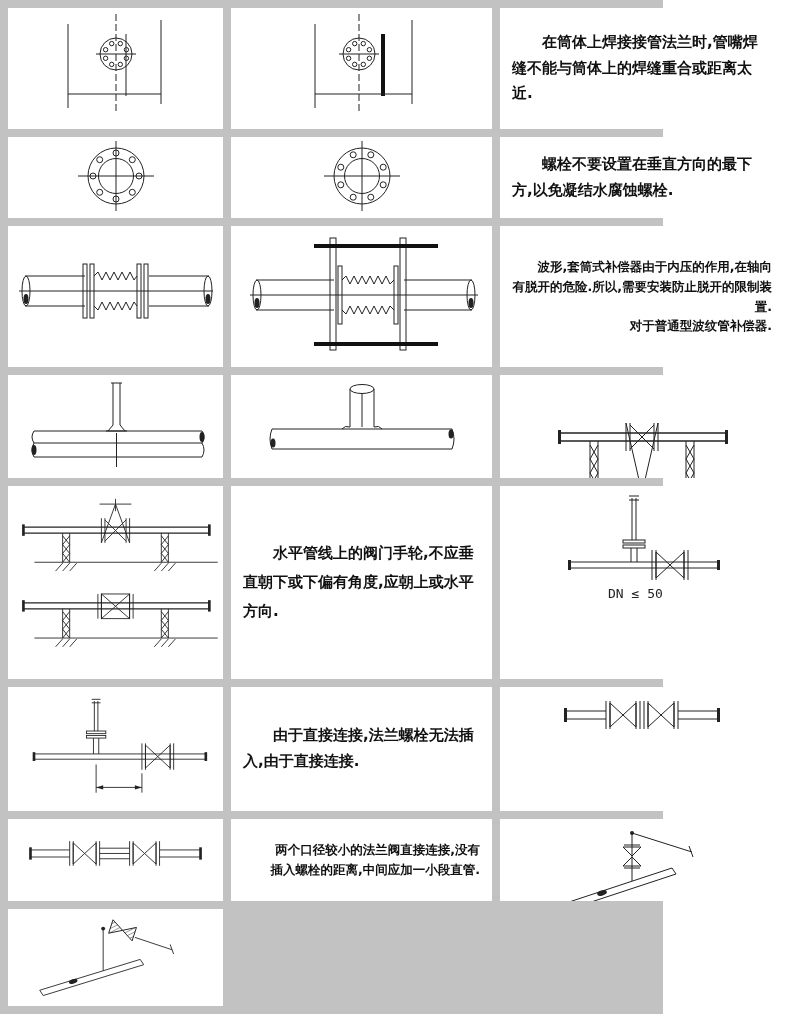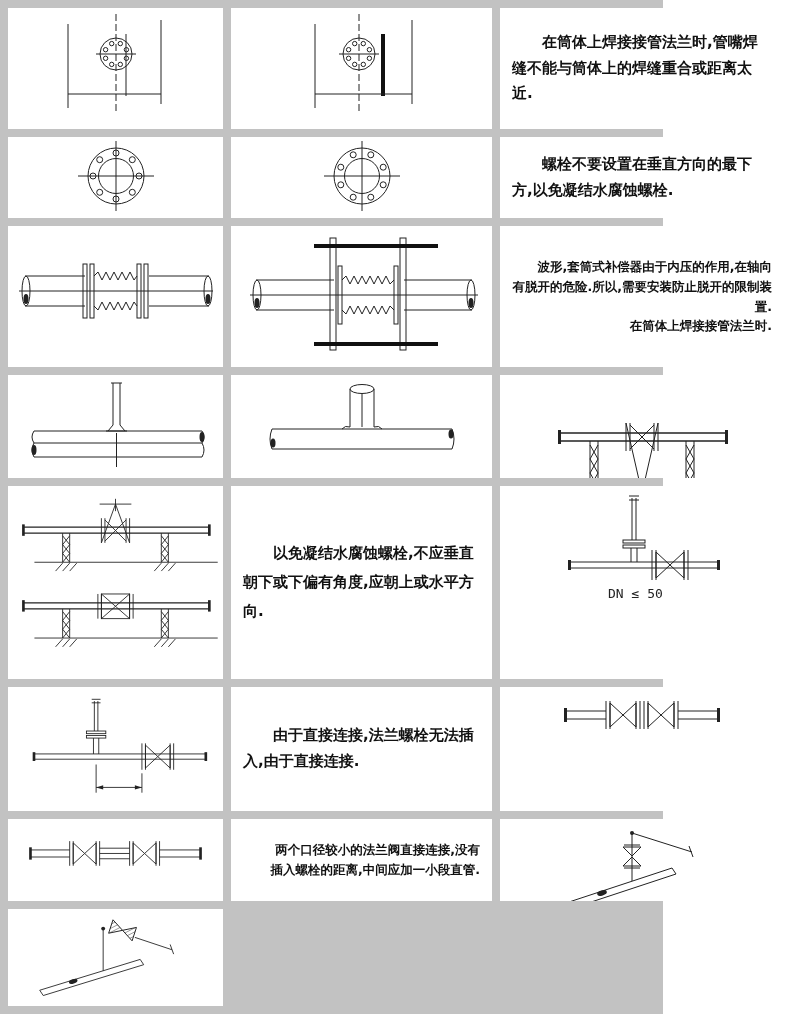--- a/index.html
+++ b/index.html
@@ -150,21 +150,21 @@
       <rect class="st" x="96" y="40" width="4" height="58"></rect>
       <rect class="st" x="152" y="40" width="4" height="58"></rect>
       <line class="thick" x1="72" y1="20" x2="196" y2="20"></line>
       <line class="thick" x1="72" y1="118" x2="196" y2="118"></line>
       <polyline class="st" points="100,54 104,50 108,58 112,50 116,58 120,50 124,58 128,50 132,58 136,50 140,58 144,50 148,58 152,54"></polyline>
       <polyline class="st" points="100,84 104,88 108,80 112,88 116,80 120,88 124,80 128,88 132,80 136,88 140,80 144,88 148,80 152,84"></polyline>
     </svg>
   </div>
   <div class="cell note small">
     <p>波形,套筒式补偿器由于内压的作用,在轴向有脱开的危险.所以,需要安装防止脱开的限制装置.</p>
-    <p>在筒体上焊接接管法兰时.</p>
+    <p>对于普通型波纹管补偿器.</p>
   </div>
 
   <div class="cell">
     <svg width="200" height="96" viewBox="0 0 200 96">
       <line class="st" x1="18" y1="56" x2="186" y2="56"></line>
       <line class="st" x1="18" y1="68" x2="186" y2="68"></line>
       <line class="st" x1="18" y1="82" x2="186" y2="82"></line>
       <path class="st" d="M18,56 q-4,6 0,12 M18,68 q-4,7 0,14 M186,56 q4,6 0,12 M186,68 q4,7 0,14"></path>
       <ellipse class="fillb" cx="18" cy="75" rx="2.5" ry="5"></ellipse>
       <ellipse class="fillb" cx="186" cy="62" rx="2.5" ry="5"></ellipse>
@@ -280,21 +280,21 @@
       <line class="st" x1="30" y1="160" x2="238" y2="160"></line>
       <line class="st" x1="54" y1="170" x2="62" y2="161"></line>
         <line class="st" x1="62" y1="170" x2="70" y2="161"></line>
         <line class="st" x1="70" y1="170" x2="78" y2="161"></line>
       <line class="st" x1="166" y1="170" x2="174" y2="161"></line>
         <line class="st" x1="174" y1="170" x2="182" y2="161"></line>
         <line class="st" x1="182" y1="170" x2="190" y2="161"></line>
     </svg>
   </div>
   <div class="cell note wide">
-    <p>以免凝结水腐蚀螺栓,不应垂直朝下或下偏有角度,应朝上或水平方向.</p>
+    <p>水平管线上的阀门手轮,不应垂直朝下或下偏有角度,应朝上或水平方向.</p>
   </div>
 
   <div class="cell">
     <svg width="200" height="118" viewBox="0 0 200 118">
       <line class="st" x1="28" y1="76" x2="176" y2="76"></line>
       <line class="st" x1="28" y1="82" x2="176" y2="82"></line>
       <rect class="fillb" x="26" y="74" width="3" height="10"></rect>
         <rect class="fillb" x="175" y="74" width="3" height="10"></rect>
       <line class="st" x1="89" y1="62" x2="89" y2="76"></line>
         <line class="st" x1="95" y1="62" x2="95" y2="76"></line>

